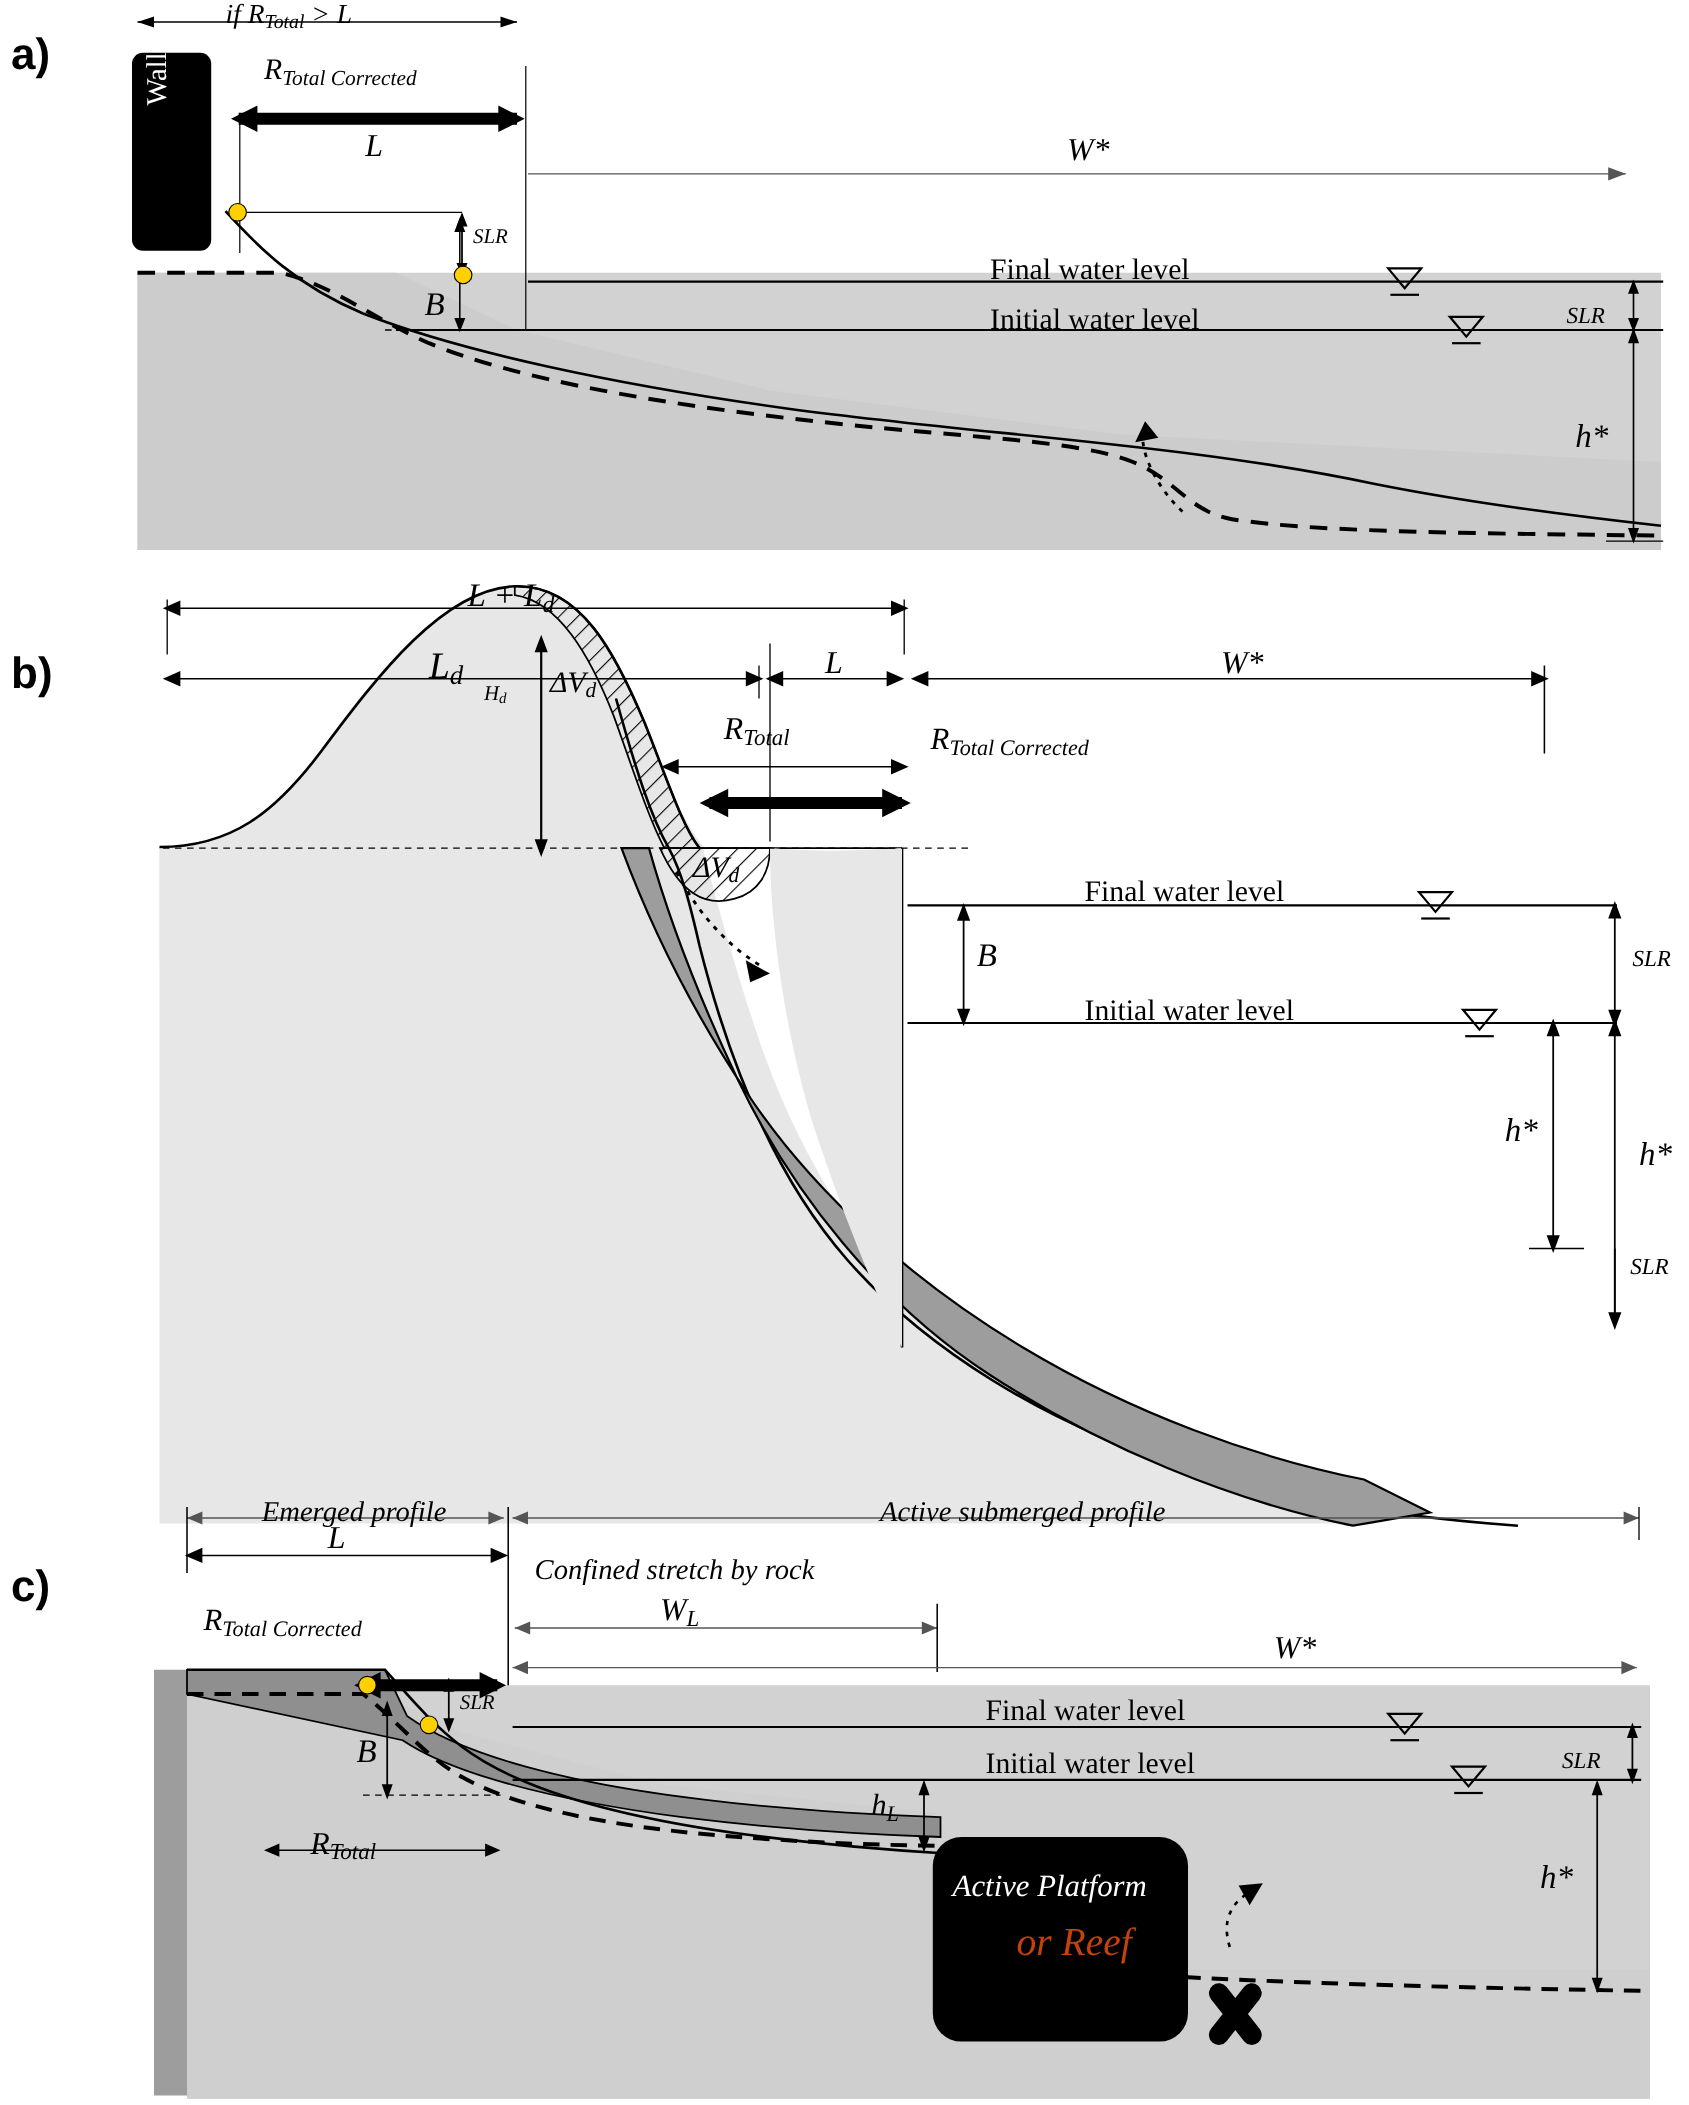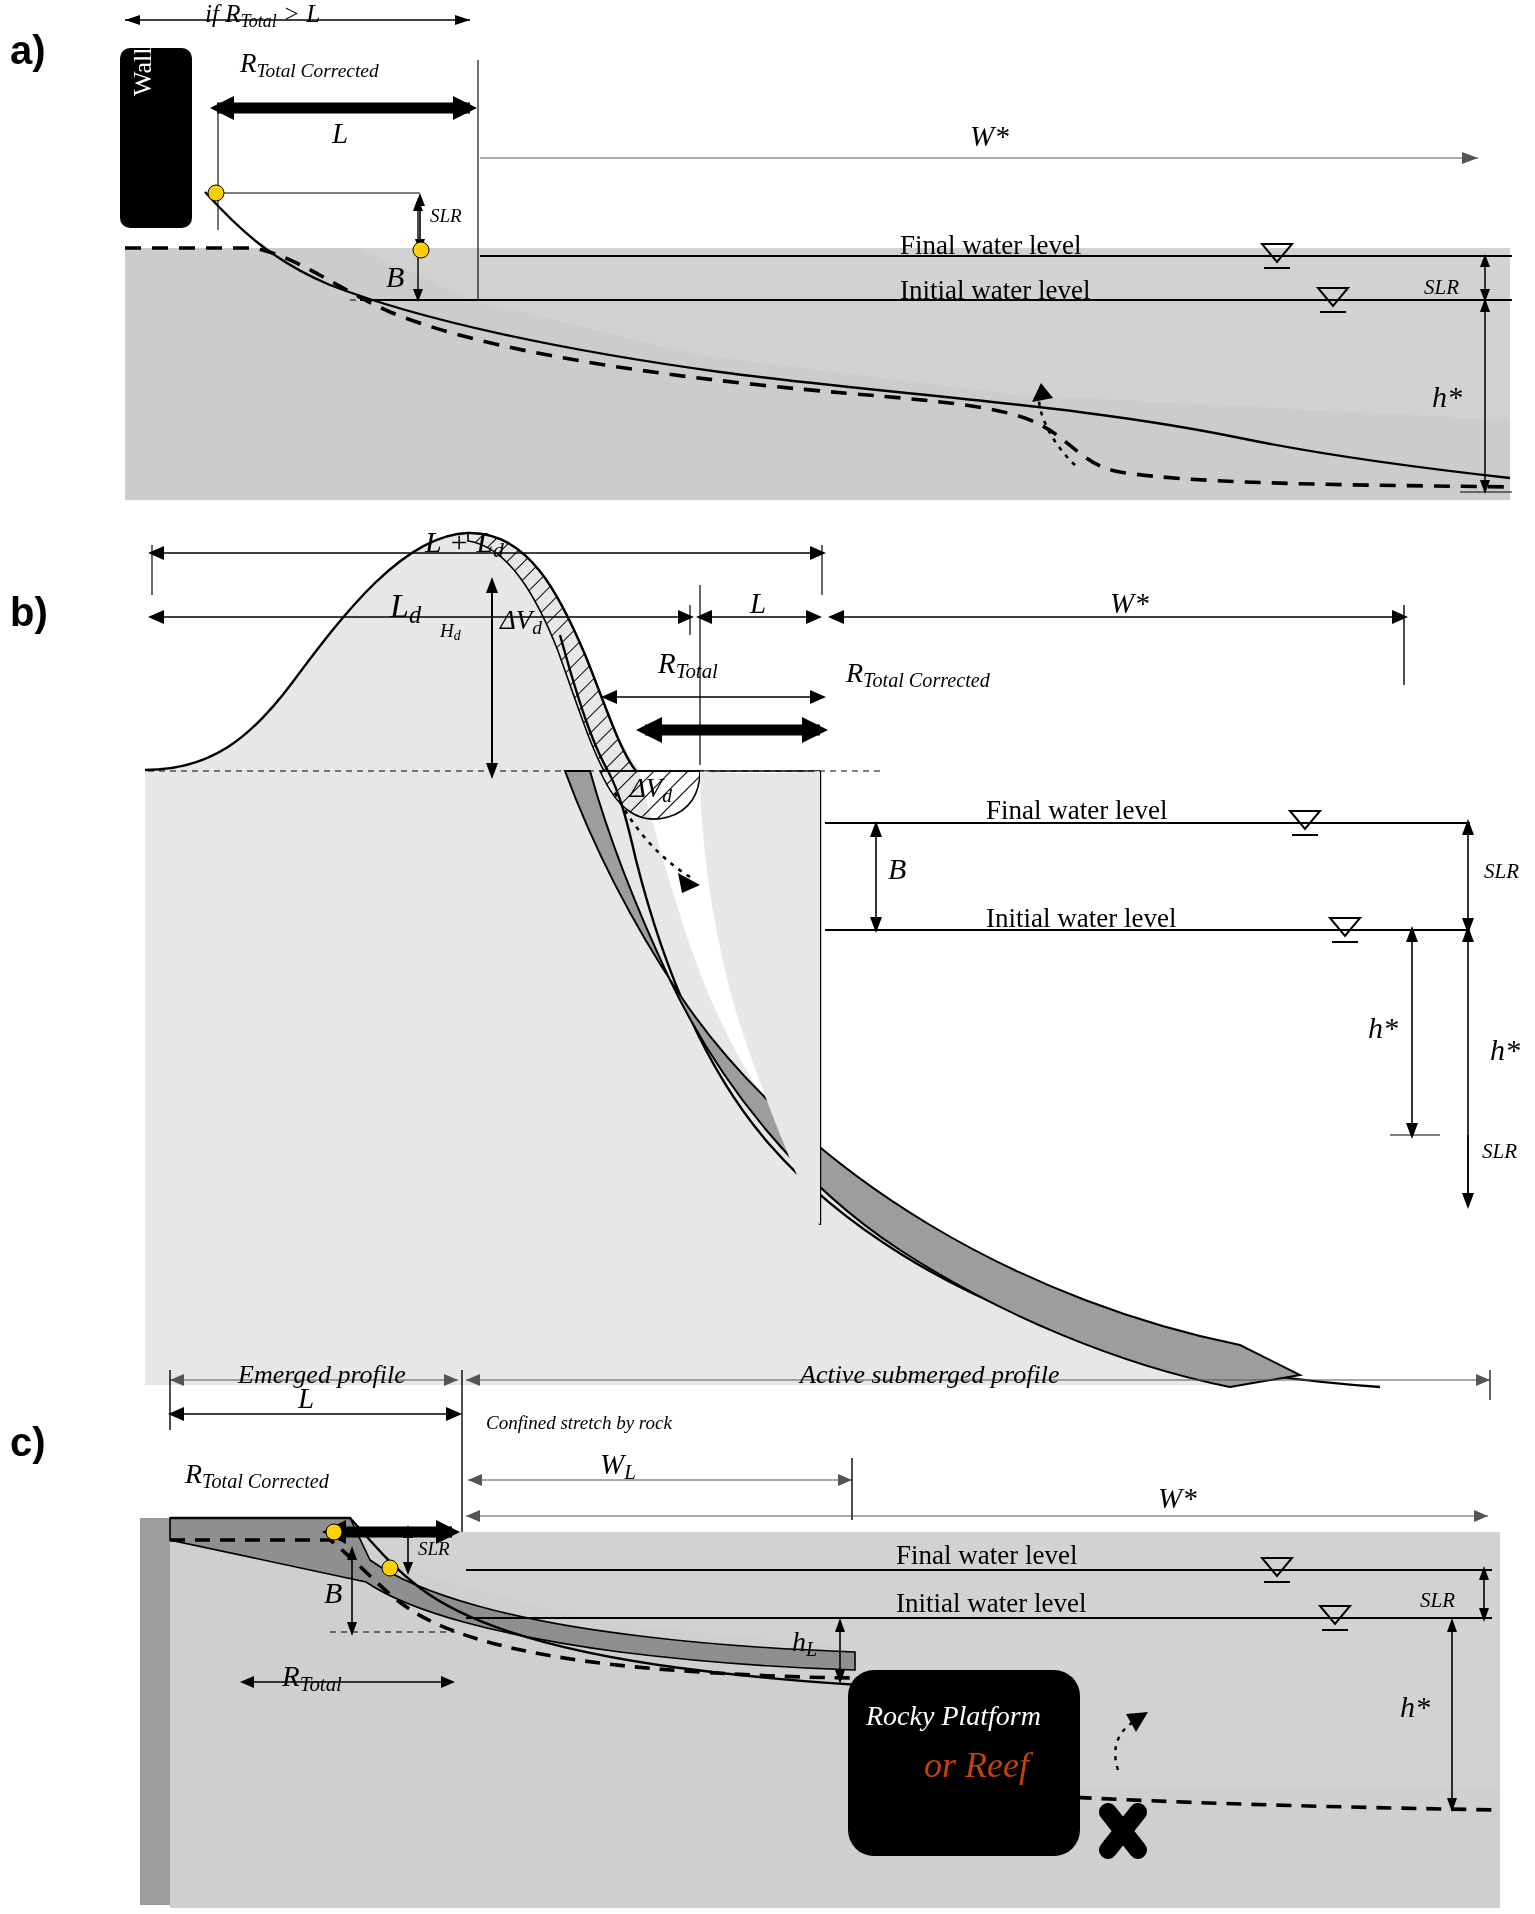--- a/index.html
+++ b/index.html
@@ -292,27 +292,27 @@
     <polygon points="1452,258 1447,272 1457,272" fill="#000"></polygon>
     <polygon points="1452,452 1447,438 1457,438" fill="#000"></polygon>
 
     <circle cx="334" cy="172" r="8" fill="#ffd000" stroke="#000" stroke-width="1"></circle>
     <circle cx="390" cy="208" r="8" fill="#ffd000" stroke="#000" stroke-width="1"></circle>
   </svg>
 
   <div class="lbl ital" style="left:200px;top:0px;font-size:26px;margin-left:38px;">Emerged profile</div>
   <div class="lbl ital" style="left:800px;top:0px;font-size:26px;">Active submerged profile</div>
   <div class="lbl ital" style="left:298px;top:22px;font-size:29px;">L</div>
-  <div class="lbl ital" style="left:486px;top:52px;font-size:19px;">Confined stretch by rock</div>
+  <div class="lbl ital" style="left:486px;top:52px;font-size:26px;">Confined stretch by rock</div>
   <div class="lbl ital" style="left:600px;top:88px;font-size:29px;">W<span class="sub">L</span></div>
   <div class="lbl ital" style="left:185px;top:98px;font-size:28px;">R<span class="sub">Total Corrected</span></div>
   <div class="lbl ital" style="left:1158px;top:122px;font-size:29px;">W*</div>
   <div class="lbl ital" style="left:418px;top:178px;font-size:19px;">SLR</div>
   <div class="lbl ital" style="left:324px;top:216px;font-size:30px;">B</div>
   <div class="lbl" style="left:896px;top:180px;font-size:27px;">Final water level</div>
   <div class="lbl" style="left:896px;top:228px;font-size:27px;">Initial water level</div>
   <div class="lbl ital" style="left:1420px;top:228px;font-size:21px;">SLR</div>
   <div class="lbl ital" style="left:282px;top:300px;font-size:29px;">R<span class="sub">Total</span></div>
   <div class="lbl ital" style="left:792px;top:266px;font-size:28px;font-family:Liberation Serif, serif;">h<span class="sub">L</span></div>
   <div class="lbl ital" style="left:1400px;top:330px;font-size:30px;">h*</div>
-  <div class="lbl ital" style="left:866px;top:340px;font-size:28px;color:#fff;">Rocky Platform</div>
+  <div class="lbl ital" style="left:866px;top:340px;font-size:28px;color:#fff;">Active Platform</div>
   <div class="lbl ital" style="left:924px;top:384px;font-size:36px;color:#c2410c;">or Reef</div>
 </div>
 
 </body></html>

